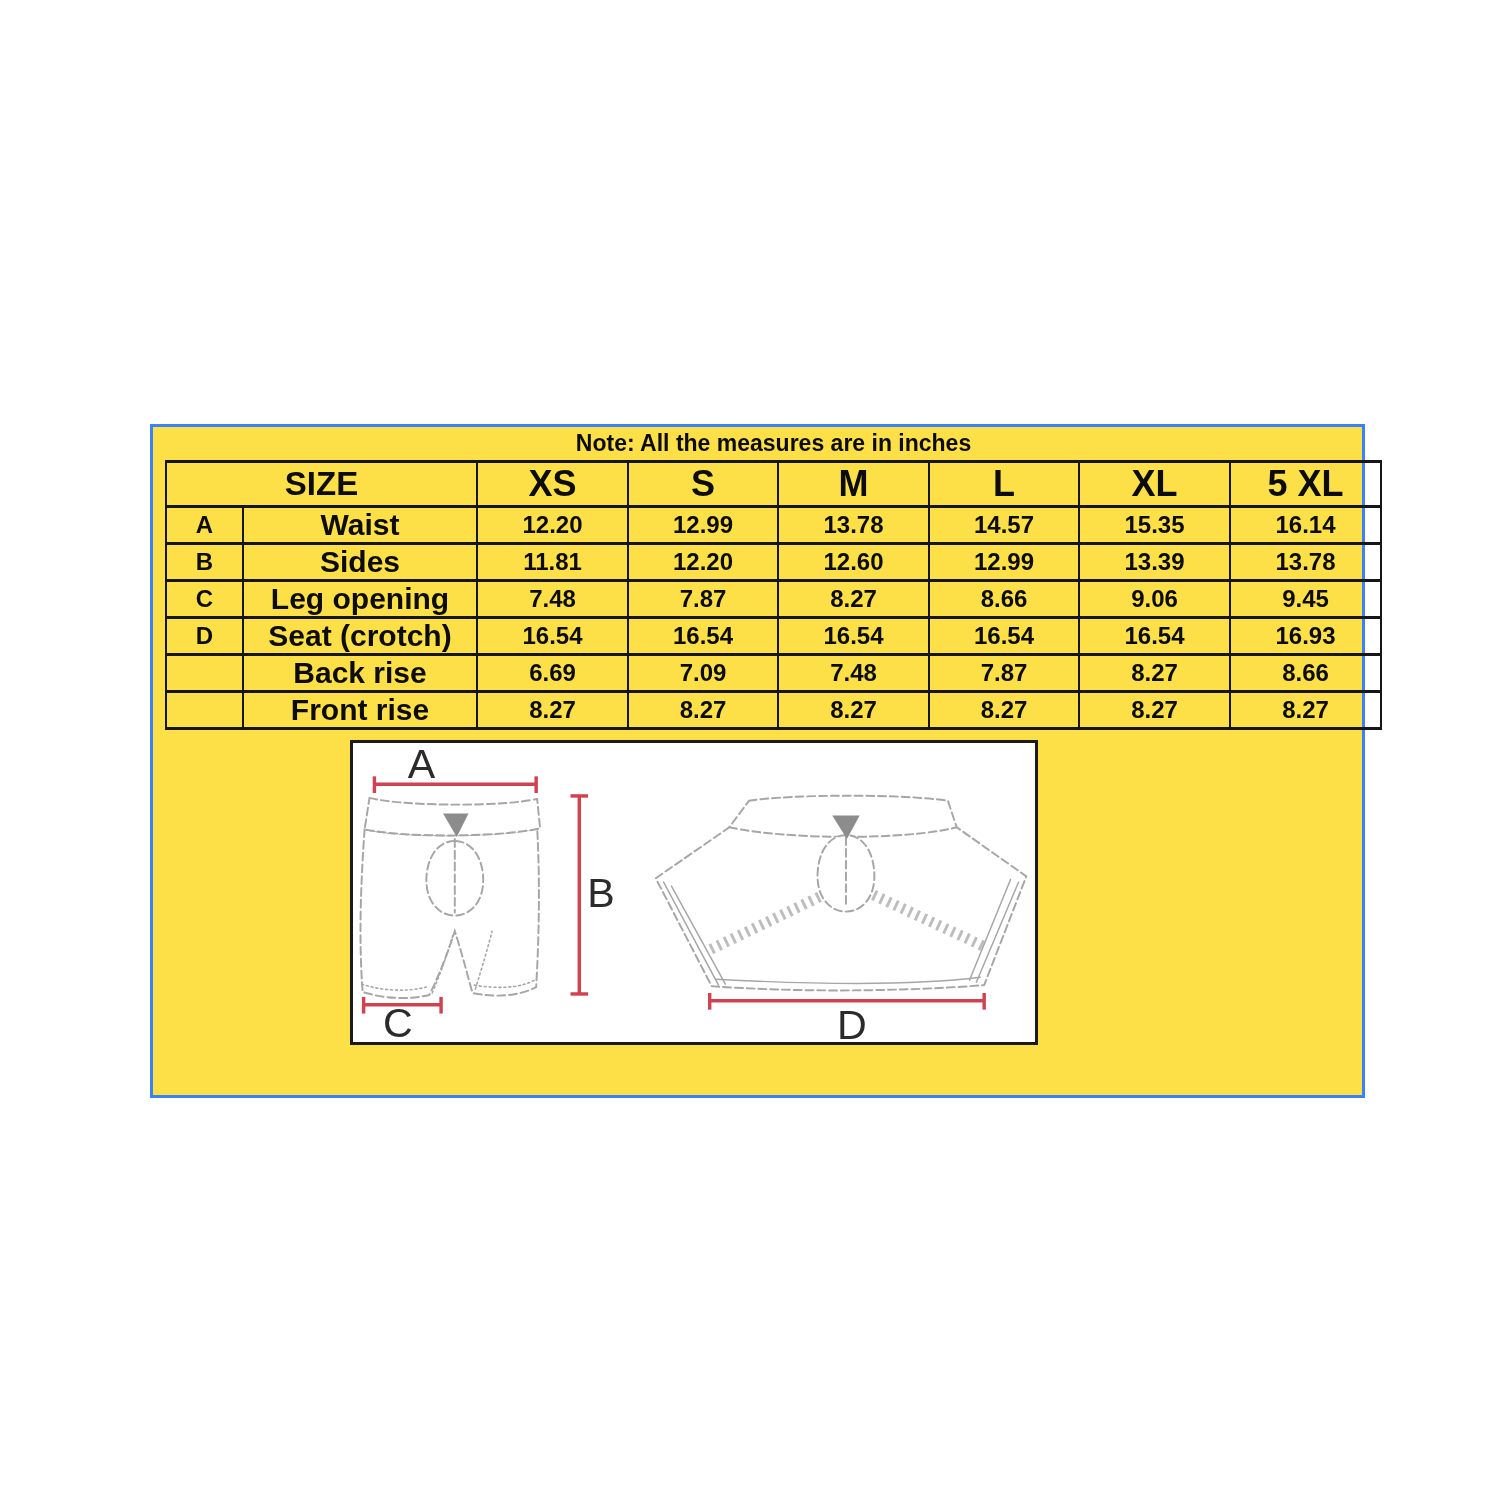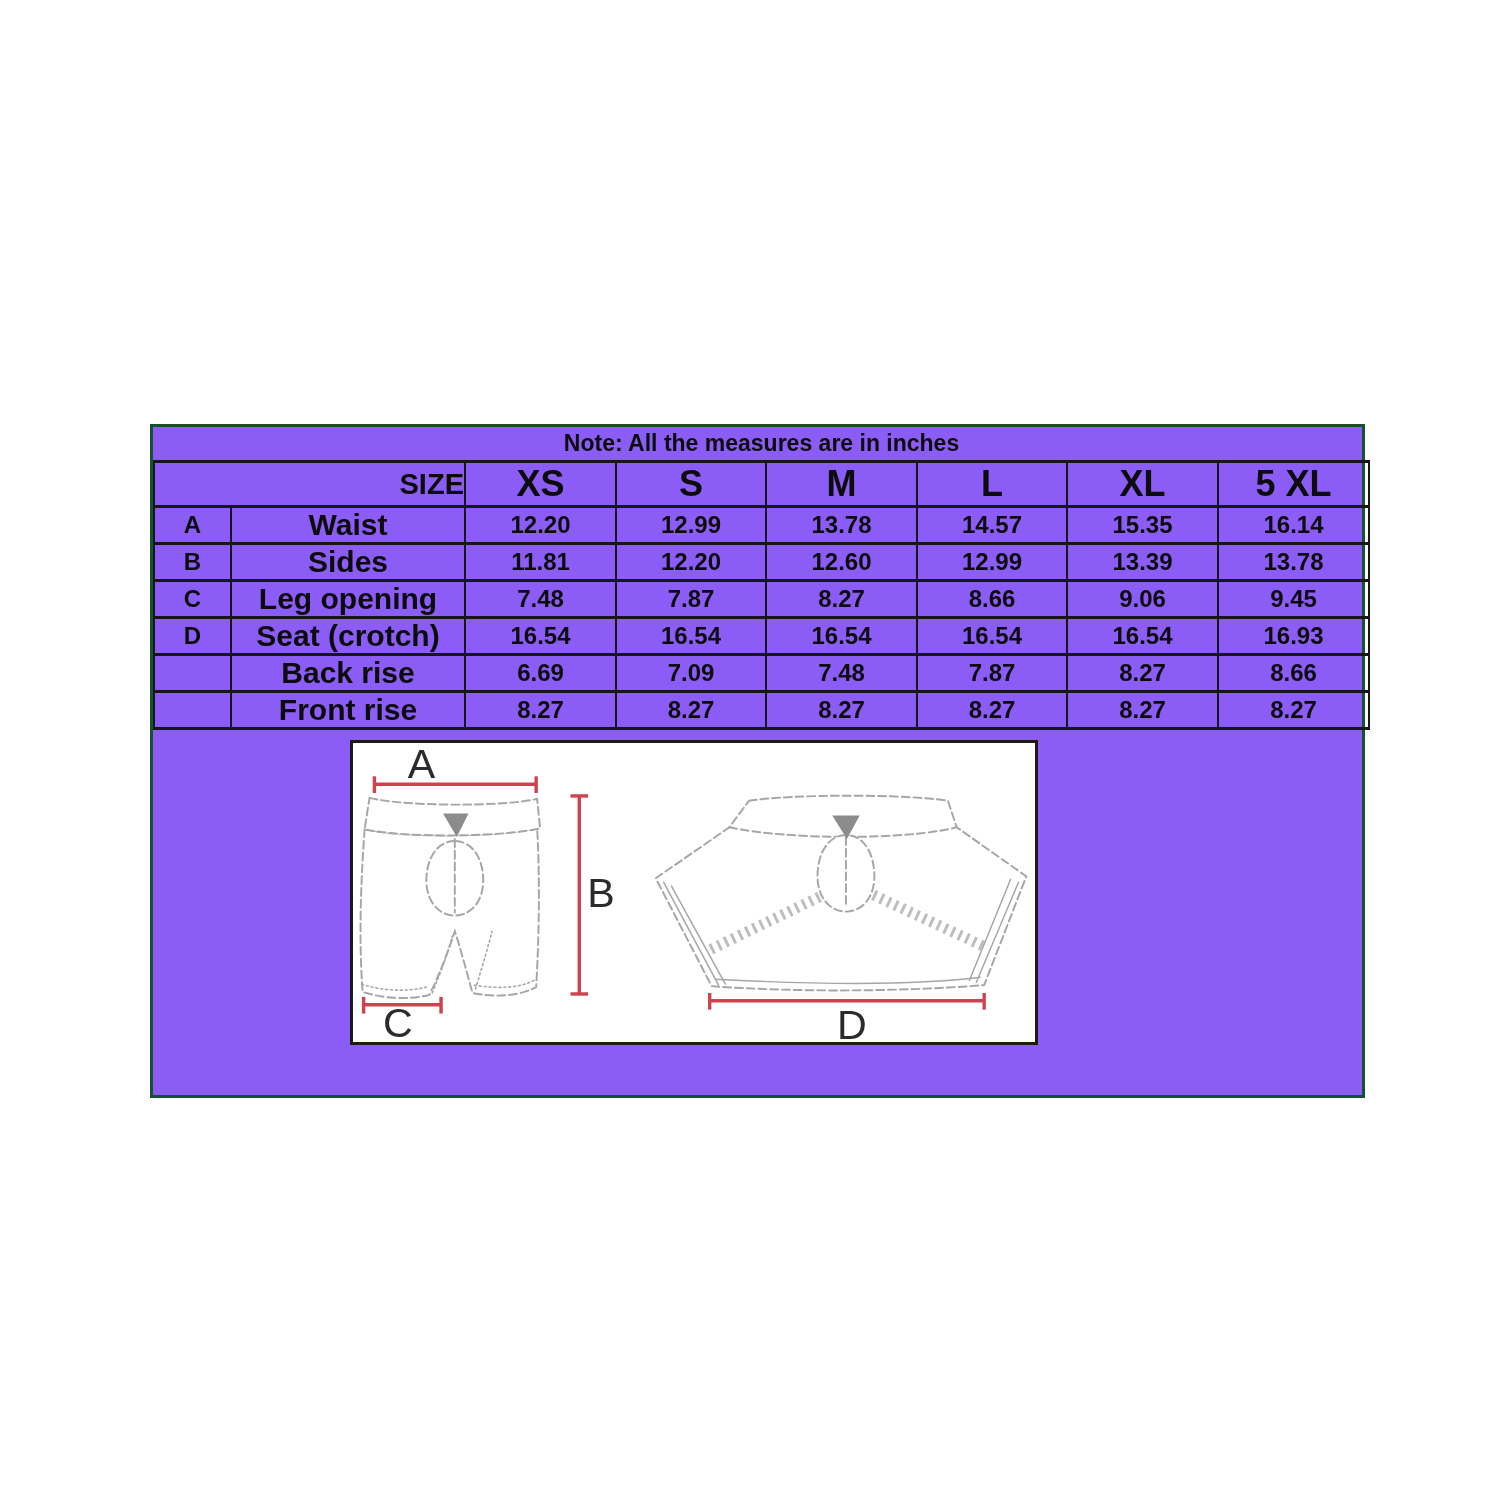--- a/index.html
+++ b/index.html
@@ -6,23 +6,24 @@
   body{
     width:1500px;height:1500px;
     background:#ffffff;
     font-family:"Liberation Sans",sans-serif;
     position:relative;
     overflow:hidden;
   }
   .outer-box{
     position:absolute;left:150px;top:424px;
     width:1215px;height:674px;
-    border:3px solid #14532d;
+    border:3px solid #3b82f6;
     box-sizing:border-box;
-    background:#8b5cf6;
+    background:#fde047;
+    padding-left:12px;
   }
   table.size-chart{
     border-collapse:collapse;
     width:100%;
     table-layout:fixed;
   }
   table.size-chart td{
     border:2px solid #161616;
     text-align:center;
     vertical-align:middle;
@@ -34,21 +35,21 @@
   }
   tr.note-row td{
     height:33px;font-size:23px;
     border-top:none;border-left:none;border-right:none;
     border-bottom-width:3px;
   }
   tr.header-row td{
     height:41px;font-size:36px;
     border-bottom-width:3px;
   }
-  tr.header-row td.size-h{font-size:29px;text-align:right;}
+  tr.header-row td.size-h{font-size:33px;}
   tr.data-row td{
     height:33px;font-size:24px;
     border-bottom-width:3px;
   }
   tr.data-row td.label-cell{font-size:30px;}
   .diagram-box{
     position:absolute;left:197px;top:313px;
     width:688px;height:305px;
     border:3px solid #1a1a1a;
     box-sizing:border-box;

